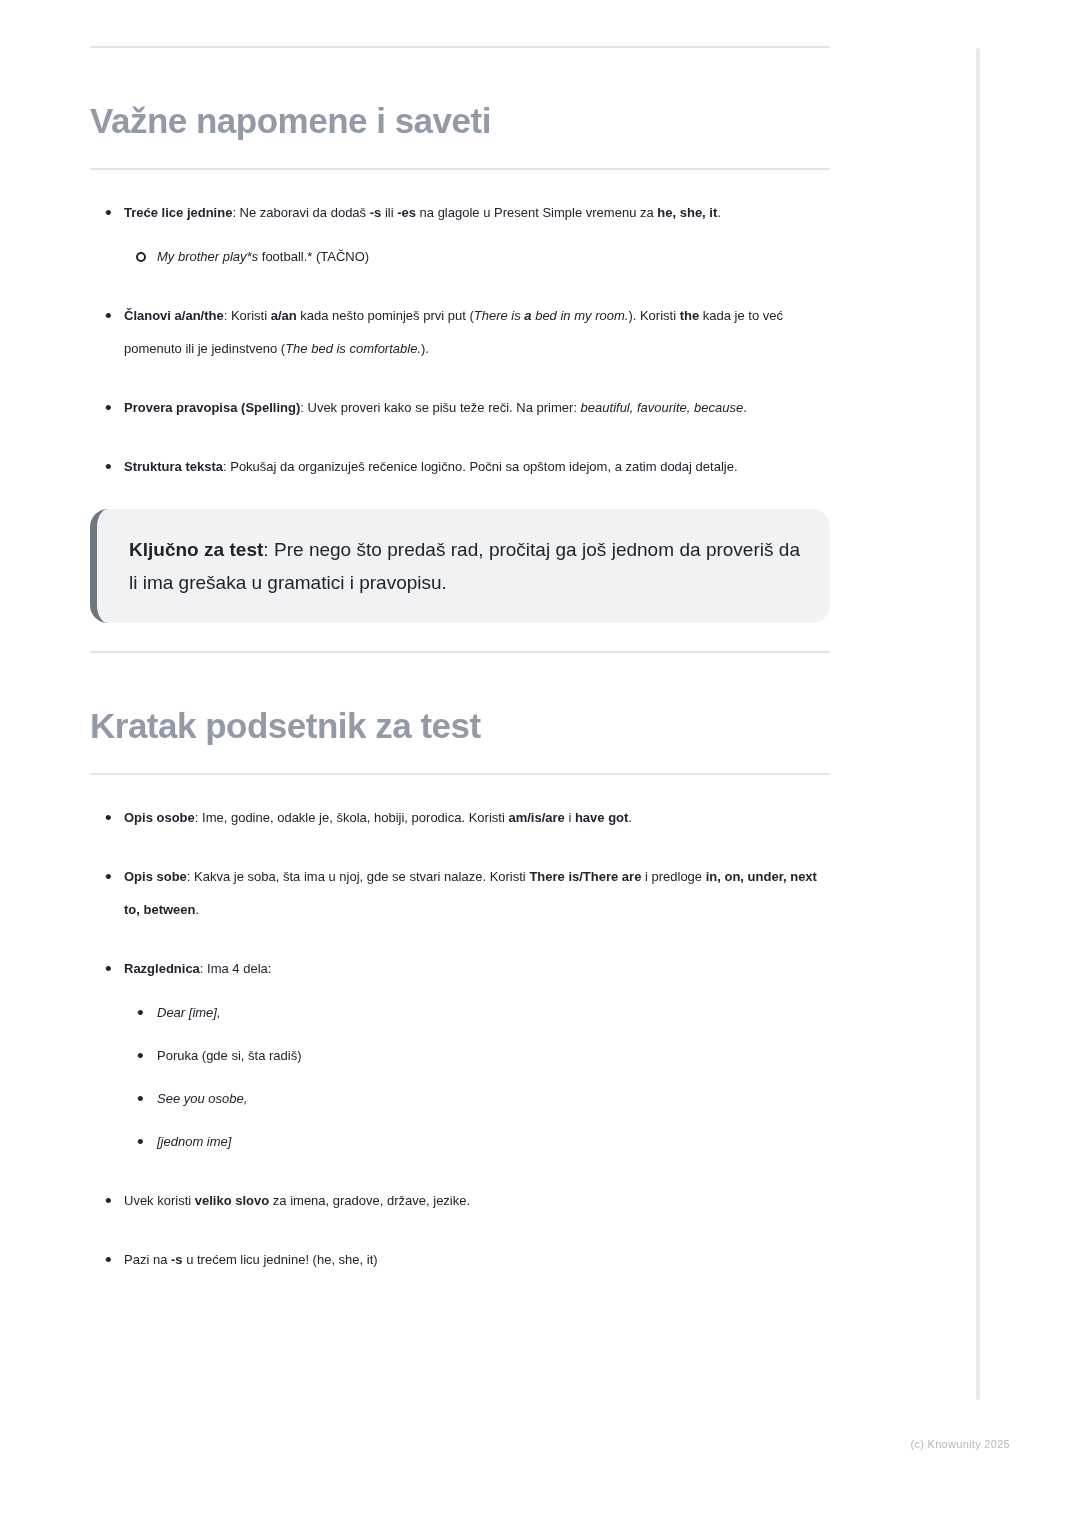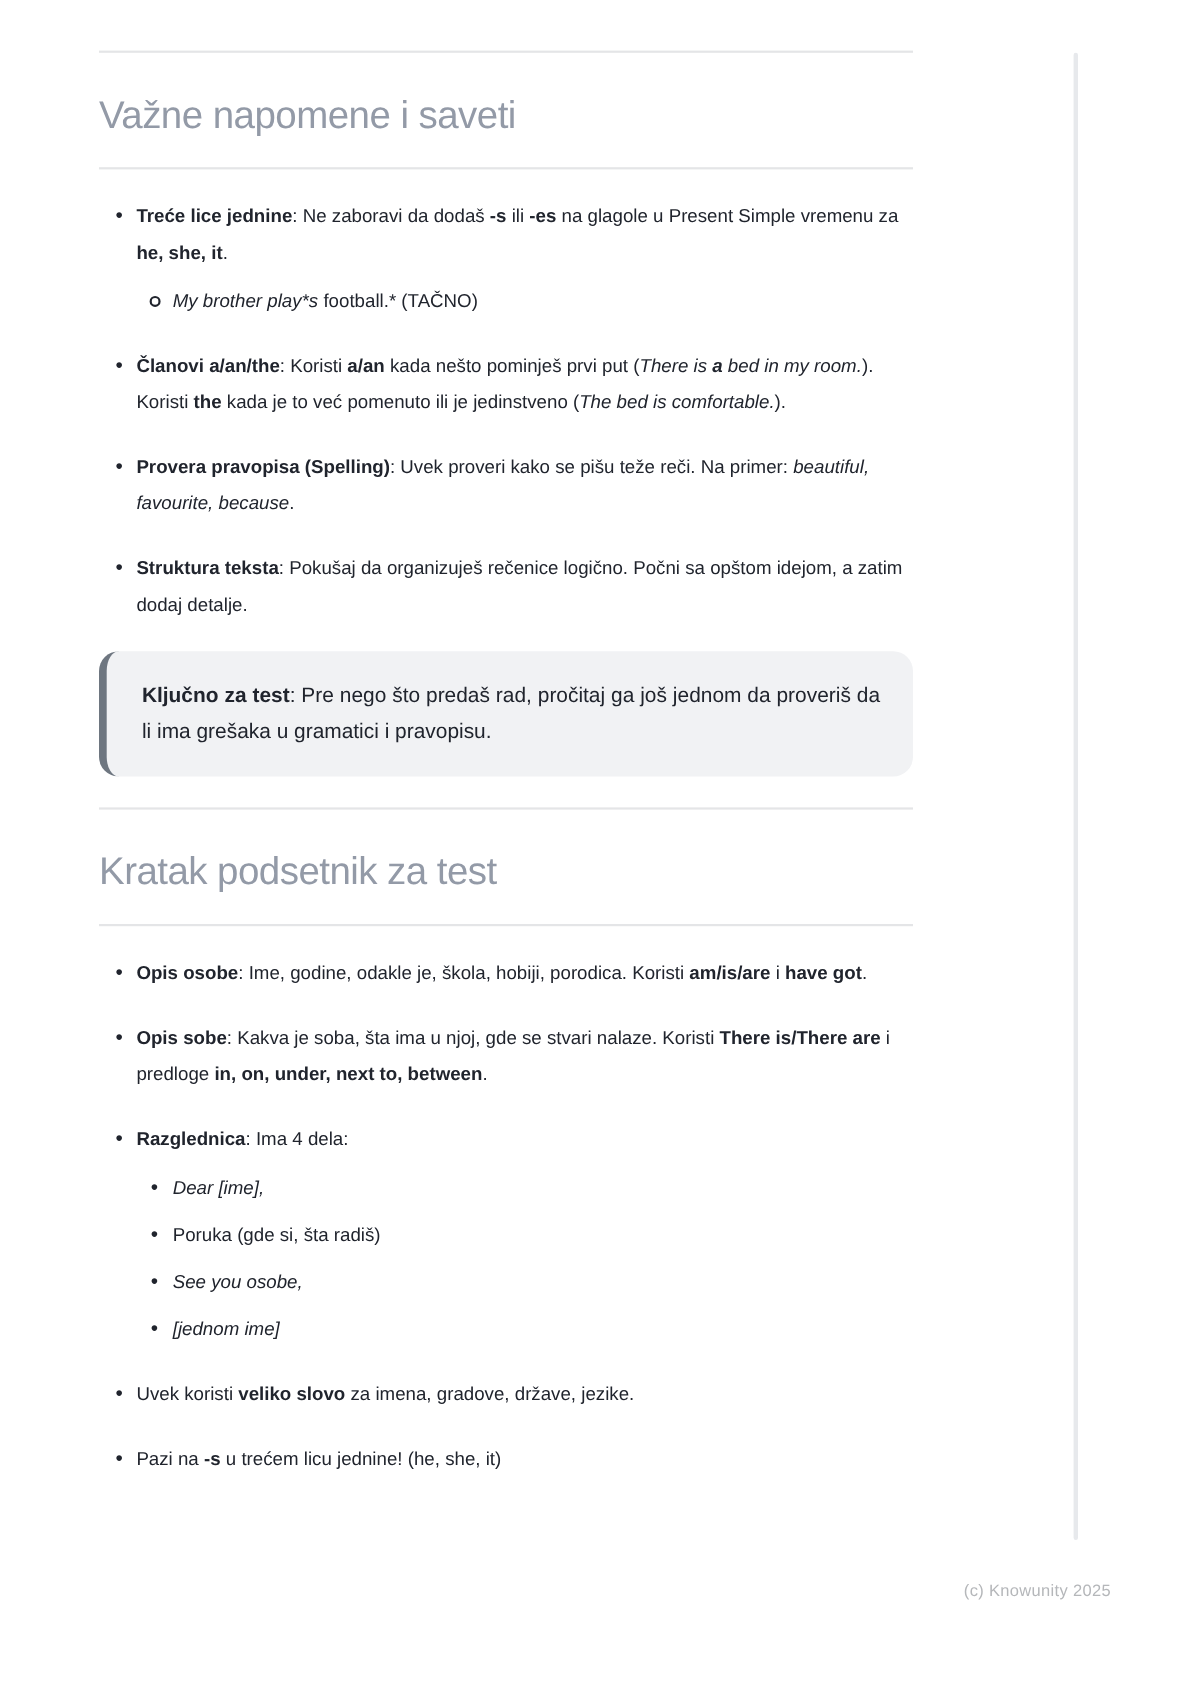--- a/index.html
+++ b/index.html
@@ -10,26 +10,26 @@
   *{box-sizing:border-box;}
   html,body{margin:0;padding:0;}
   body{
     width:1080px;height:1528px;background:var(--page_bg);
     font-family:"Liberation Sans", sans-serif;color:var(--body_text);
     position:relative;overflow:hidden;
   }
   .content{position:absolute;left:90px;top:0;width:740px;padding-top:46px;}
   hr.rule{border:none;border-top:2px solid var(--divider);margin:0;}
   h1{
-    font-size:35px;font-weight:400;color:var(--heading);
-    letter-spacing:-0.5px;margin:36px 0 26px 0;line-height:1.2;
+    font-size:35px;font-weight:700;color:var(--heading);
+    letter-spacing:-0.5px;margin:52px 0 26px 0;line-height:1.2;
   }
   .doc{font-size:19px;line-height:33px;}
   ul{list-style:none;margin:0;padding:0;}
-  ul.top{padding-left:34px;margin-top:26px;font-size:17px;line-height:33px;}
+  ul.top{padding-left:34px;margin-top:26px;font-size:13px;line-height:33px;}
   ul.top > li{position:relative;margin-bottom:26px;}
   ul.top > li::before{
     content:"\2022";position:absolute;left:-19px;top:0;
     color:var(--body_text);font-size:19px;
   }
   ul.sub{padding-left:33px;margin-top:11px;}
   ul.sub > li{position:relative;margin-bottom:10px;}
   ul.sub.circle > li::before{
     content:"";position:absolute;left:-21px;top:12px;width:6px;height:6px;
     border:2px solid var(--body_text);border-radius:50%;background:transparent;
@@ -43,21 +43,21 @@
   .callout{
     background:var(--callout_bg);
     border-left:7px solid var(--callout_bar);
     border-radius:18px;
     margin:18px 0 28px 0;
     padding:24px 30px 24px 32px;
   }
   .callout-text{font-size:19px;line-height:33px;text-align:justify;}
   .footer{
     position:absolute;top:1438px;right:70px;
-    font-size:15px;color:var(--footer_text);letter-spacing:0.3px;
+    font-size:11px;color:var(--footer_text);letter-spacing:0.3px;
   }
   .scrollbar{
     position:absolute;left:976px;top:48px;width:4px;height:1352px;
     background:var(--scrollbar);border-radius:2px;
   }
 </style>
 </head>
 <body>
 
 <div class="content doc">

